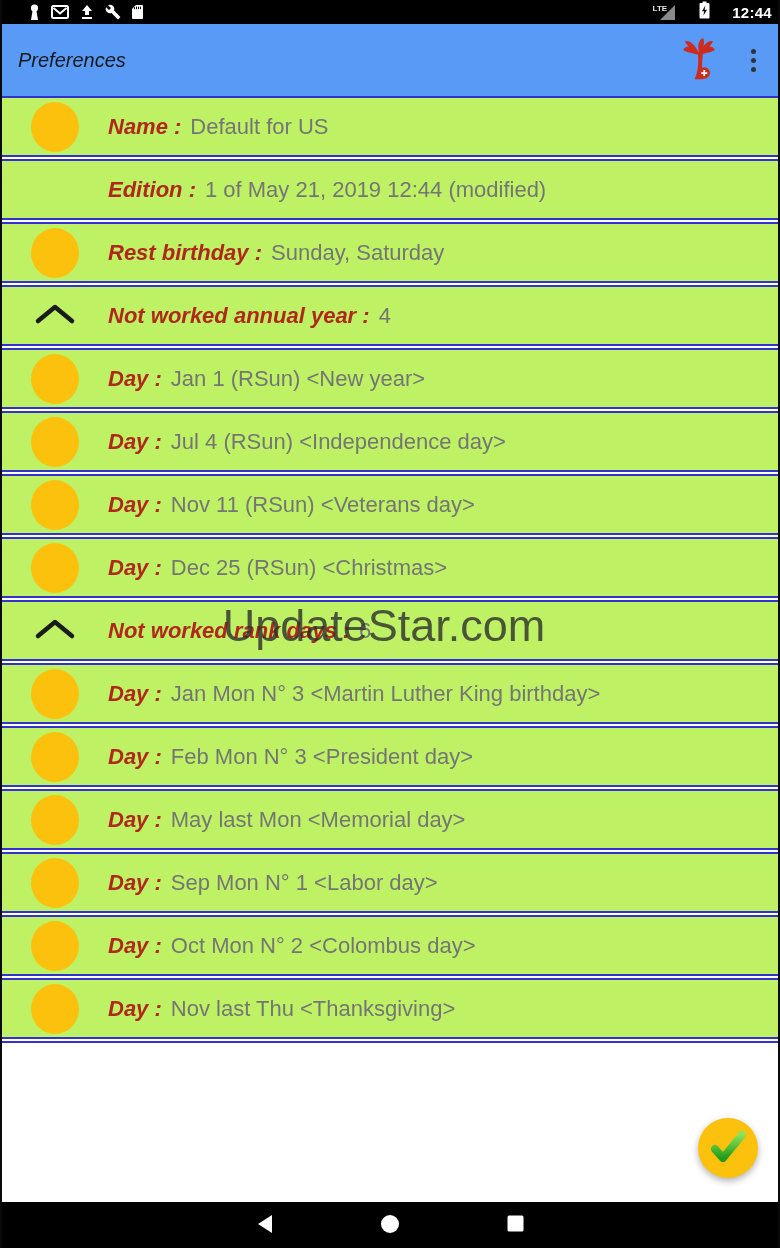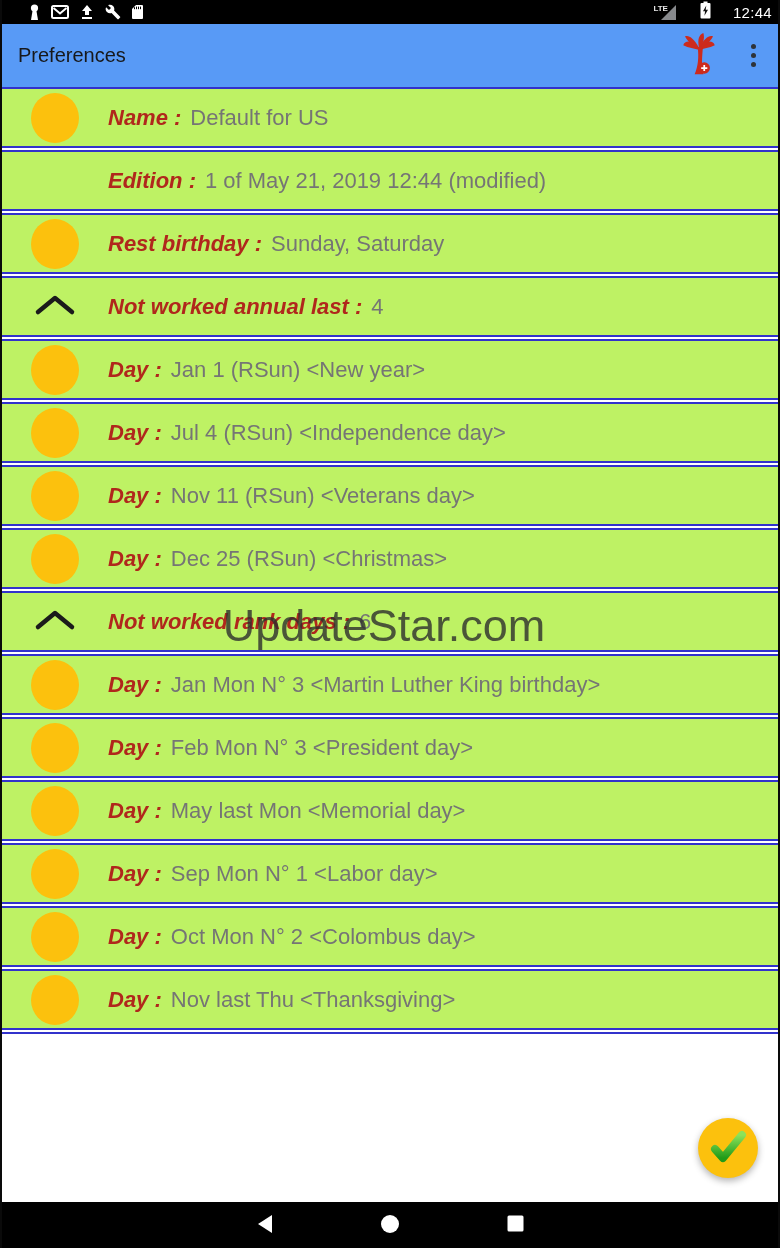--- a/index.html
+++ b/index.html
@@ -27,27 +27,27 @@
   .status-bar{
     height:24px;background:#000;color:#fff;
     display:flex;align-items:center;padding:0 8px;
     position:relative;z-index:30;
   }
   .sb-left{display:flex;align-items:center;gap:10px;margin-left:20px;}
   .sb-left svg{display:block;}
   .sb-right{margin-left:auto;display:flex;align-items:center;gap:22px;}
   .lte-wrap{display:flex;align-items:flex-end;}
   .lte-label{font-size:8px;font-weight:bold;line-height:8px;margin-right:-9px;margin-bottom:9px;color:#e8e8e8;}
-  .sb-time{font-size:15px;font-weight:normal;letter-spacing:.3px;}
+  .sb-time{font-size:15px;font-weight:bold;letter-spacing:.3px;}
 
   
   .app-bar{
-    height:63px;background:var(--app-bar);
+    height:72px;background:var(--app-bar);
     display:flex;align-items:center;padding:16px 18px;
-    position:relative;z-index:20;
+    position:relative;z-index:20;font-style:italic;
   }
   .app-title{font-size:20px;color:#17181a;}
   .ab-actions{margin-left:auto;display:flex;align-items:center;gap:28px;}
   .icon-btn{background:none;border:none;cursor:pointer;display:flex;align-items:center;justify-content:center;padding:0;}
   .overflow-dots{display:flex;flex-direction:column;gap:4px;padding:2px 6px;}
   .overflow-dots i{width:5px;height:5px;border-radius:50%;background:#2e3338;display:block;}
 
   
   .list{position:relative;z-index:1;}
   .row{
@@ -214,21 +214,21 @@
       <div class="row">
     <div class="row-icon">
 
       <span>
         <svg width="42" height="22" viewBox="0 0 42 22">
               <path d="M4 18 L21 4 L38 18" fill="none" stroke="#1b1b1b" stroke-width="4.5" stroke-linecap="round" stroke-linejoin="round"></path>
             </svg>
       </span>
     </div>
     <div class="row-text">
-      <span class="row-label">Not worked annual last :</span>
+      <span class="row-label">Not worked annual year :</span>
       <span class="row-value">4</span>
     </div>
   </div>
       <div class="row">
     <div class="row-icon">
       <span class="circle"></span>
 
     </div>
     <div class="row-text">
       <span class="row-label">Day :</span>

